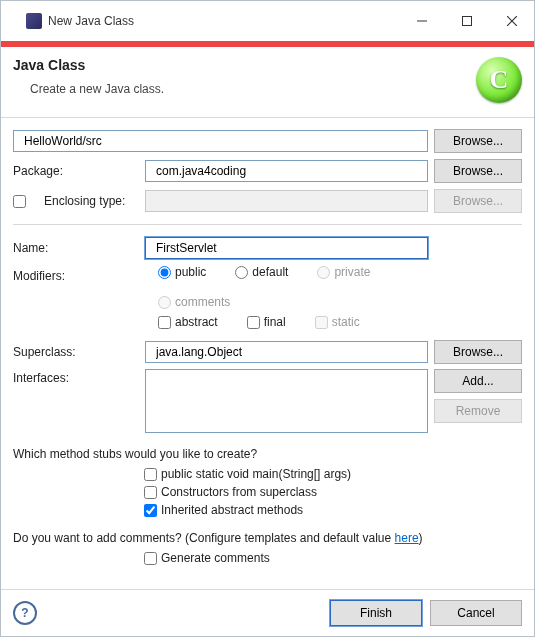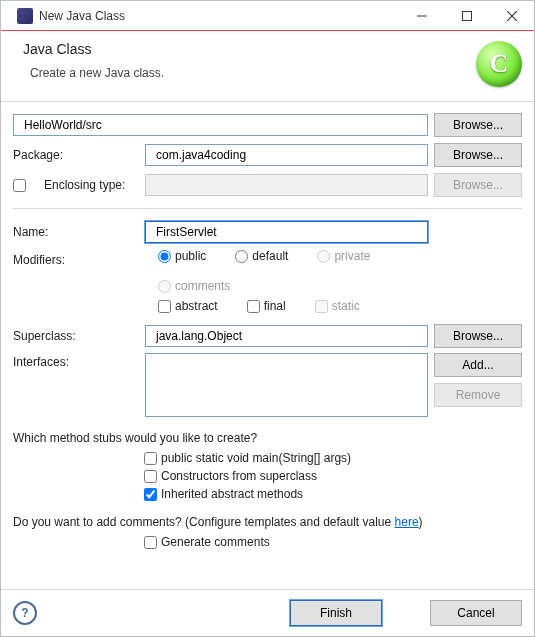--- a/index.html
+++ b/index.html
@@ -5,39 +5,39 @@
   * { box-sizing: border-box; font-family: "Segoe UI", Tahoma, sans-serif; font-size: 12px; }
   html, body { margin: 0; padding: 0; }
   .window {
     width: 535px; height: 637px;
     background: #ffffff;
     border: 1px solid #b7c0c7;
     display: flex; flex-direction: column;
     box-shadow: 0 0 2px rgba(0,0,0,0.15);
   }
   .titlebar {
-    height: 30px; display: flex; align-items: center;
-    background: #ffffff; padding: 0 0 0 16px;
-    border-bottom: 1px solid #ef4444;
+    height: 46px; display: flex; align-items: center;
+    background: #ffffff; padding: 0 0 0 25px;
+    border-bottom: 6px solid #ef4444;
   }
   .titlebar .app-icon {
     width: 16px; height: 16px; margin-right: 6px;
     background: linear-gradient(135deg,#4a4a8a,#2b2b60);
     border-radius: 2px; position: relative;
   }
   .titlebar .title { flex: 1; color: #333; }
   .win-btn { width: 45px; height: 30px; display:flex; align-items:center; justify-content:center; color:#333; }
   .banner {
     padding: 10px 12px 12px 12px;
     display:flex; align-items:flex-start;
     border-bottom: 1px solid #d8d8d8;
     background: #ffffff;
   }
   .banner .txt { flex:1; }
-  .banner h1 { font-size: 14px; font-weight: 400; margin:0 0 4px 10px; color:#222; }
+  .banner h1 { font-size: 14px; font-weight: 700; margin:0 0 4px 0; color:#222; }
   .banner p { margin:9px; color:#444; padding-left: 8px; }
   .banner .decor {
     width: 46px; height:46px; border-radius:50%;
     background: radial-gradient(circle at 35% 30%,#d8ffb0,#7eea3a 55%,#3aa812 100%);
     display:flex; align-items:center; justify-content:center;
     box-shadow: inset -2px -3px 6px rgba(0,0,0,0.25), 0 1px 2px rgba(0,0,0,0.3);
   }
   .banner .decor span { font-size:26px; font-weight:600; color:#fff; text-shadow:0 1px 2px rgba(0,60,0,0.6); font-family: Georgia, serif;}
   .body {
     flex:1; padding: 10px 12px 0 12px; overflow:hidden;
@@ -76,21 +76,21 @@
     padding:10px 12px;
     display:flex; align-items:center;
   }
   .footer .help {
     width:24px; height:24px; border:2px solid #4a6b9a; border-radius:50%;
     color:#4a6b9a; display:flex; align-items:center; justify-content:center;
     font-weight:bold; font-size:14px;
   }
   .footer .spacer{flex:1;}
   .btn.primary { border-color:#2a6bbf; box-shadow:0 0 0 1px #6fa2e0; background:#e1e1e1;}
-  .btn.wide { width:92px; height:26px;margin-left:40px;}
+  .btn.wide { width:92px; height:26px;}
 </style>
 </head>
 <body>
 
 <div class="window">
 
   <div class="titlebar">
     <div class="app-icon"></div>
     <div class="title">New Java Class</div>
     <div class="win-btn">

